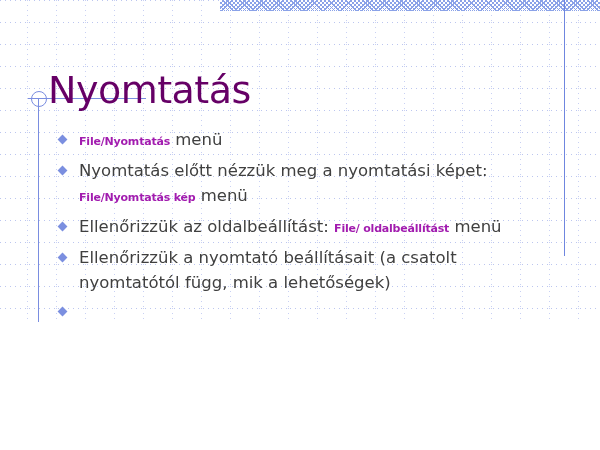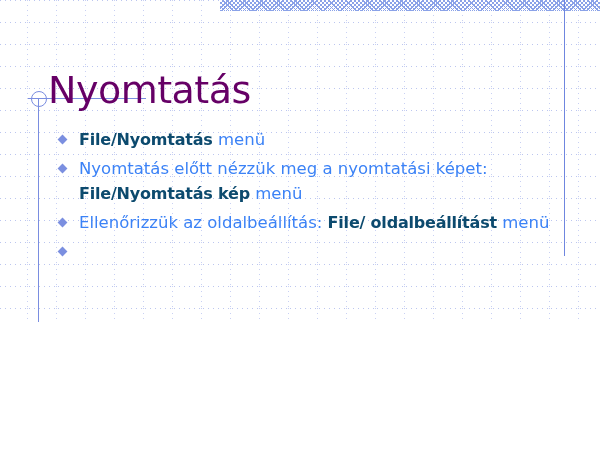--- a/index.html
+++ b/index.html
@@ -125,27 +125,27 @@
     left: 1px;
     top: 9px;
     width: 7px;
     height: 7px;
     background: #7b8fe0;
     transform: rotate(45deg);
   }
 
   .b-strong {
     font-weight: bold;
-    color: #0c4a6e;
-    font-size: 16px;
+    color: #a21caf;
+    font-size: 11px;
     letter-spacing: -0.2px;
   }
 
   .b-plain {
-    color: #3b82f6;
+    color: #404040;
   }
 </style>
 </head>
 <body>
 
 <div id="slide">
 
   <svg class="grid-svg" width="600" height="450" viewBox="0 0 600 450" aria-hidden="true">
     <defs>
       <pattern id="dotgrid" width="29" height="22" patternUnits="userSpaceOnUse">
@@ -161,17 +161,18 @@
   <div class="rule-h"></div>
   <div class="rule-circle"></div>
   <div class="rule-v-left"></div>
   <div class="rule-v-right"></div>
 
   <h1 class="title">Nyomtatás</h1>
 
   <ul class="body-list" id="body-list">
       <li class="bullet-item"><span class="bullet-marker"></span><span class="b-strong">File/Nyomtatás</span><span class="b-plain"> menü</span></li>
       <li class="bullet-item"><span class="bullet-marker"></span><span class="b-plain">Nyomtatás előtt nézzük meg a nyomtatási képet: </span><span class="b-strong">File/Nyomtatás kép</span><span class="b-plain"> menü</span></li>
-      <li class="bullet-item"><span class="bullet-marker"></span><span class="b-plain">Ellenőrizzük az oldalbeállítás: </span><span class="b-strong">File/ oldalbeállítást</span><span class="b-plain"> menü</span></li>
+      <li class="bullet-item"><span class="bullet-marker"></span><span class="b-plain">Ellenőrizzük az oldalbeállítást: </span><span class="b-strong">File/ oldalbeállítást</span><span class="b-plain"> menü</span></li>
+      <li class="bullet-item"><span class="bullet-marker"></span><span class="b-plain">Ellenőrizzük a nyomtató beállításait (a csatolt nyomtatótól függ, mik a lehetőségek)</span></li>
       <li class="bullet-item"><span class="bullet-marker"></span></li>
     </ul>
 
 </div>
 
 </body></html>

